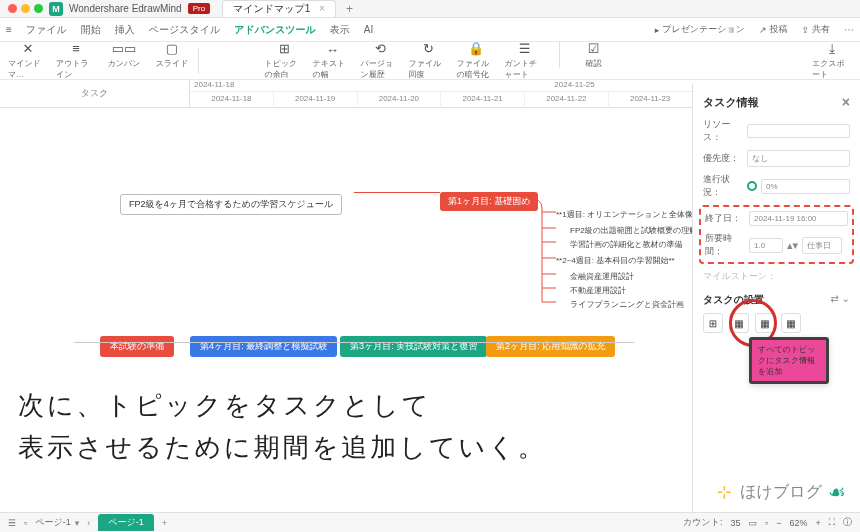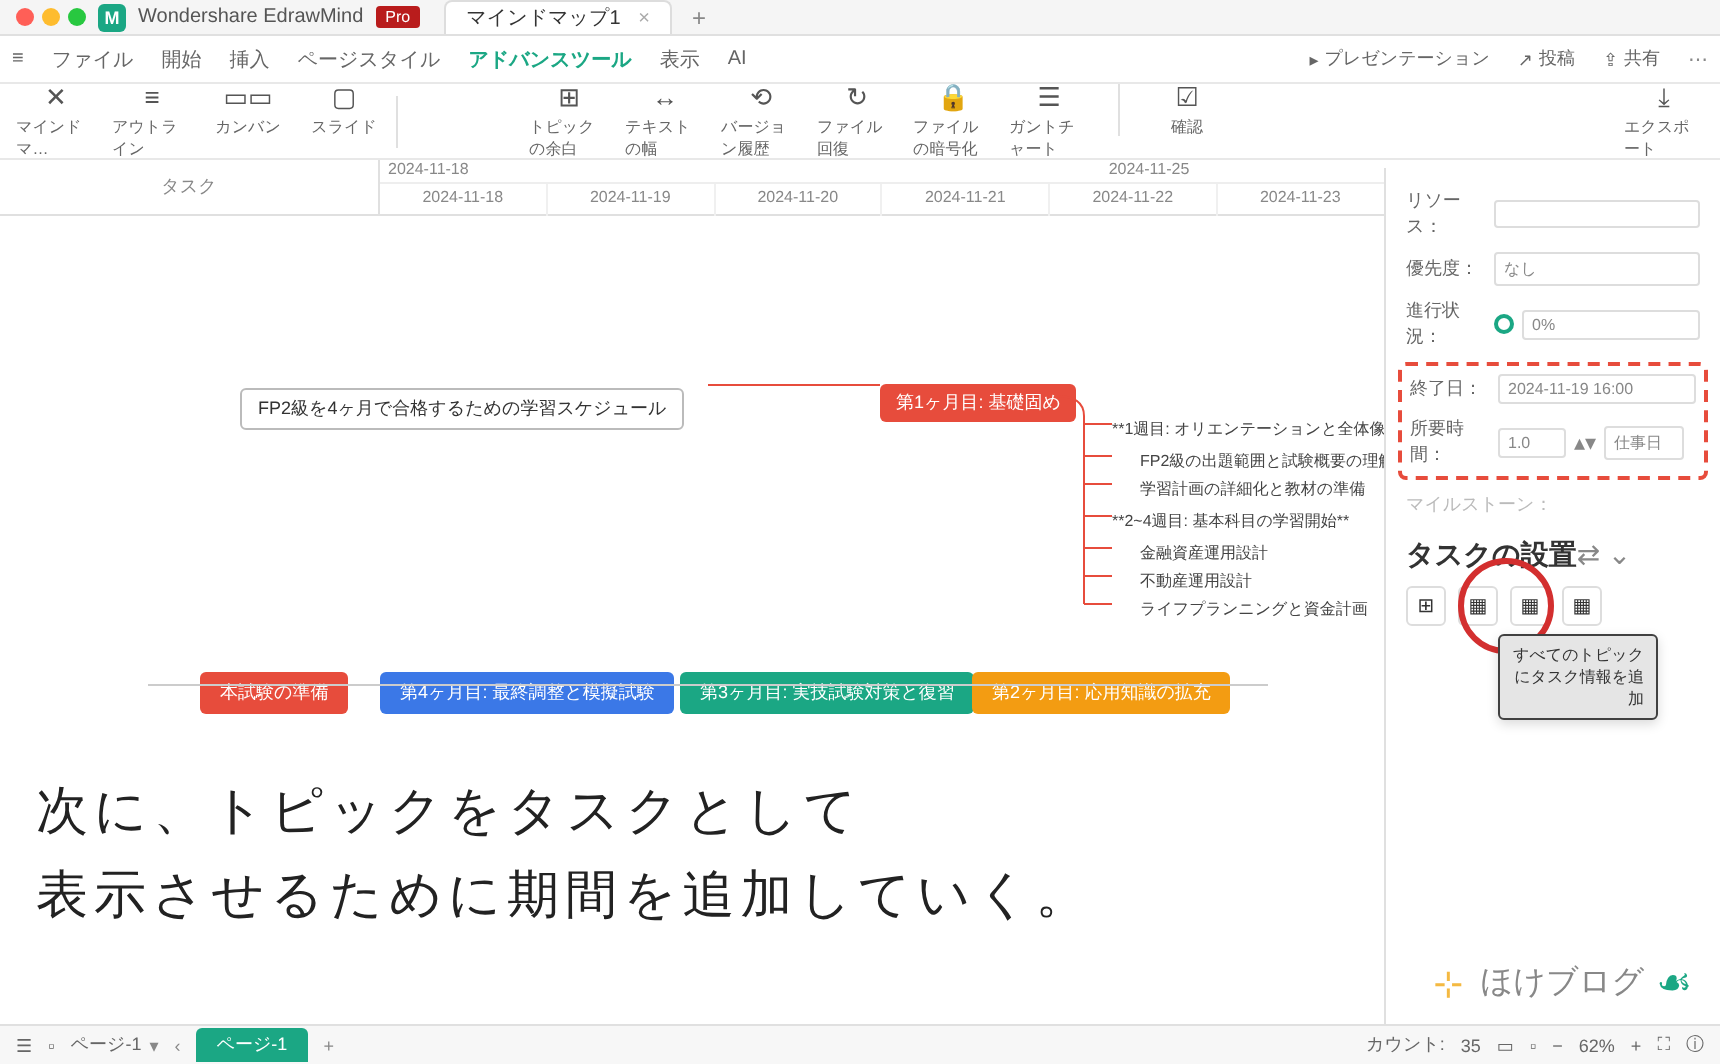--- a/index.html
+++ b/index.html
@@ -41,25 +41,25 @@
   .mm-sub { color: #444; }
   .mm-btn { position: absolute; font-size: 9px; padding: 4px 10px; border-radius: 3px; color: #fff; }
 
   .right-panel { position: absolute; right: 0; top: 84px; width: 168px; bottom: 20px; background: #fff; border-left: 1px solid #e0e0e0; padding: 10px; font-size: 9px; }
   .rp-title { font-weight: bold; font-size: 11px; margin-bottom: 8px; display: flex; justify-content: space-between; align-items: center; }
   .rp-close { font-size: 14px; color: #888; cursor: pointer; }
   .rp-row { display: flex; align-items: center; margin-bottom: 6px; font-size: 9px; color: #666; gap: 4px; }
   .rp-row .lbl { width: 40px; }
   .rp-row .val { flex: 1; border: 1px solid #ddd; padding: 2px 4px; font-size: 8px; color: #888; border-radius: 2px; min-height: 14px; }
   .rp-highlight { border: 2px dashed #e74c3c; padding: 4px; border-radius: 4px; margin: 2px -4px 6px; }
-  .rp-section { font-weight: bold; font-size: 14px; margin: 10px 0 6px; display: flex; }
+  .rp-section { font-weight: bold; font-size: 10px; margin: 10px 0 6px; display: flex; justify-content: space-between; }
   .rp-icons { display: flex; gap: 6px; align-items: center; }
   .rp-iconbtn { width: 20px; height: 20px; border: 1px solid #ddd; border-radius: 3px; display: flex; align-items: center; justify-content: center; font-size: 10px; }
   .rp-circle { position: absolute; border: 3px solid #d32f2f; width: 48px; height: 48px; border-radius: 50%; pointer-events: none; }
-  .rp-tooltip { position: absolute; background: #e5e5e5; border: 1px solid #404040; box-shadow: 0 2px 6px rgba(0,0,0,.15); padding: 4px 6px; font-size: 8px; border-radius: 3px; width: 80px; text-align: right; }
+  .rp-tooltip { position: absolute; background: #ec4899; border: 3px solid #404040; box-shadow: 0 2px 6px rgba(0,0,0,.15); padding: 4px 6px; font-size: 8px; border-radius: 3px; width: 80px; }
 
   .overlay-text { position: absolute; left: 18px; font-size: 26px; font-weight: 500; font-family: Liberation Sans, sans-serif; letter-spacing: 3px; color: #222; }
 
   .status-bar { position: absolute; bottom: 0; left: 0; right: 0; height: 20px; background: #f7f7f7; border-top: 1px solid #e0e0e0; display: flex; align-items: center; padding: 0 8px; font-size: 9px; color: #666; gap: 8px; }
   .sb-page { display: flex; align-items: center; gap: 4px; }
   .sb-spacer { flex: 1; }
   .sb-tab { background: #1ba784; color: #fff; padding: 2px 10px; border-radius: 3px 3px 0 0; font-size: 9px; }
 
   .bottom-brand { position: absolute; right: 14px; bottom: 28px; display: flex; align-items: center; gap: 6px; font-size: 16px; color: #888; font-family: serif; }
   .bottom-brand .logo { width: 20px; height: 20px; display: flex; align-items: center; justify-content: center; color: #f4b942; font-size: 18px; }
@@ -196,20 +196,24 @@
   </svg>
 
   <div class="mm-btn" style="top:228px;left:100px;background:#e74c3c">本試験の準備</div>
   <div class="mm-btn" style="top:228px;left:190px;background:#3b78e7">第4ヶ月目: 最終調整と模擬試験</div>
   <div class="mm-btn" style="top:228px;left:340px;background:#1ba784">第3ヶ月目: 実技試験対策と復習</div>
   <div class="mm-btn" style="top:228px;left:486px;background:#f39c12">第2ヶ月目: 応用知識の拡充</div>
   <div style="position:absolute;top:234px;left:74px;width:560px;height:1px;border-top:1px solid #ccc"></div>
 </div>
 
 <div class="right-panel">
+  <div class="rp-title">
+    <span>タスク情報</span>
+    <span class="rp-close">×</span>
+  </div>
   <div class="rp-row">
     <span class="lbl">リソース：</span>
     <span class="val"></span>
   </div>
   <div class="rp-row">
     <span class="lbl">優先度：</span>
     <span class="val">なし</span>
   </div>
   <div class="rp-row">
     <span class="lbl">進行状況：</span>

